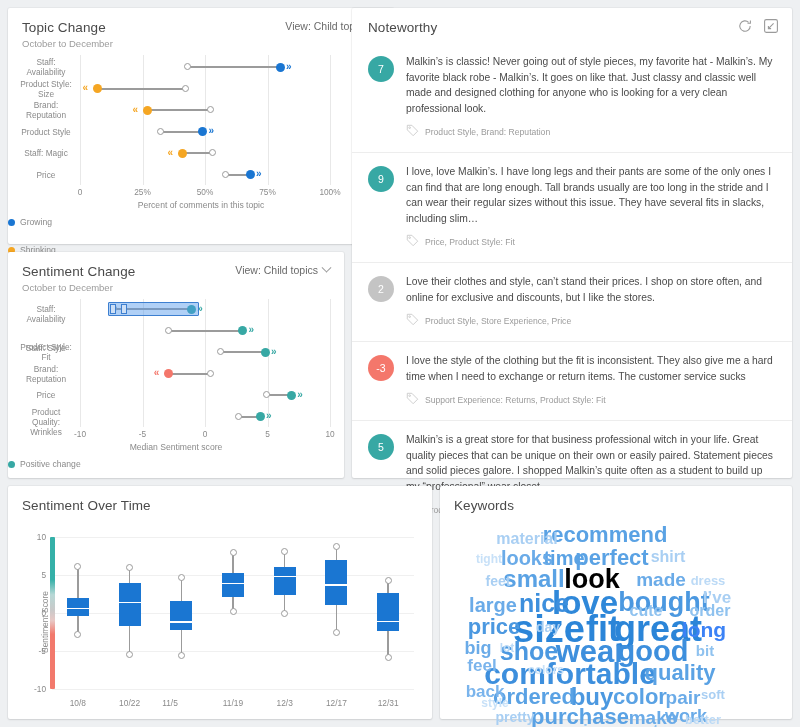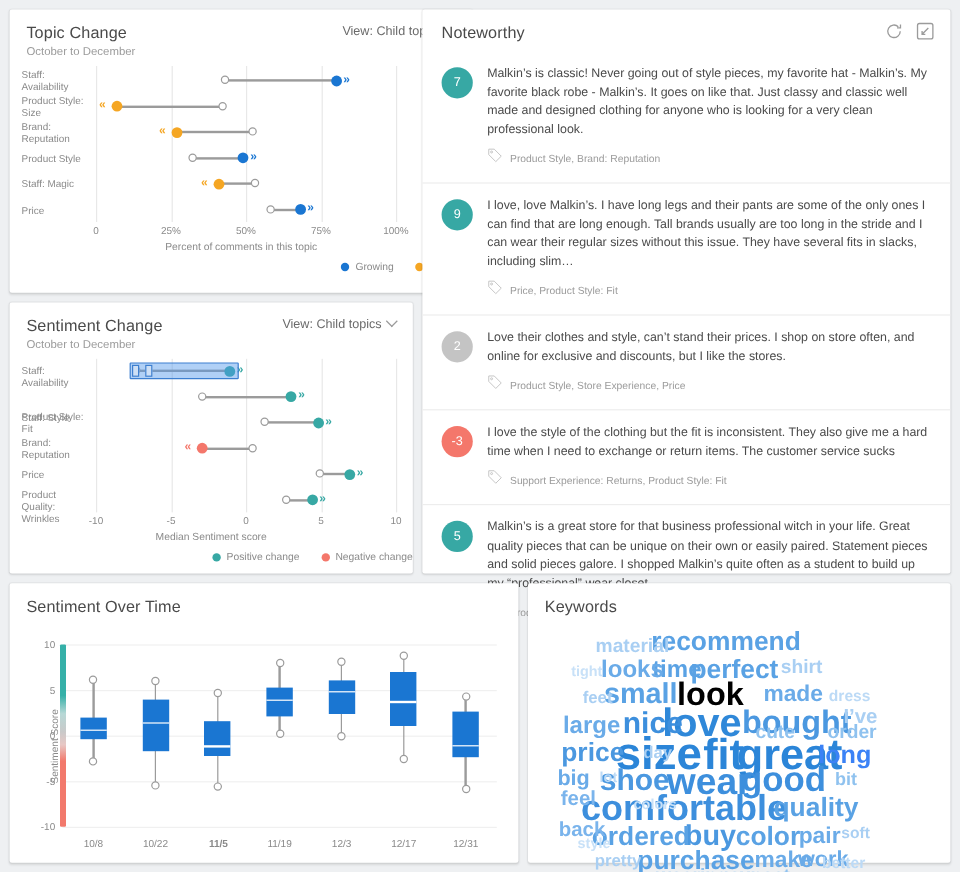--- a/index.html
+++ b/index.html
@@ -40,41 +40,41 @@
     width: 7px; height: 7px; border-right: 1px solid #9b9b9b;
     border-bottom: 1px solid #9b9b9b; transform: rotate(45deg) translate(-2px,-2px);
   }
 
   
   .dumb-wrap { position: relative; margin-top: 6px; }
   .dumb-plot { position: relative; }
   .grid-line { position: absolute; top: 0; bottom: 0; width: 1px; background: #e8e8e8; }
   .row-label {
     position: absolute; right: 100%; padding-right: 6px;
-    font-size: 8.3px; color: #8a8a8a; line-height: 10px; text-align: left;
+    font-size: 8.3px; color: #8a8a8a; line-height: 10px; text-align: center;
     width: 62px; white-space: pre-line;
   }
   .dumb-row { position: absolute; left: 0; right: 0; height: 12px; }
   .dumb-bar { position: absolute; height: 2px; top: 5px; background: #9b9b9b; }
   .dot-hollow {
     position: absolute; width: 7px; height: 7px; border-radius: 50%;
     background: #fff; border: 1.2px solid #9b9b9b; top: 2.2px; margin-left: -3.5px;
   }
   .dot-solid {
     position: absolute; width: 9px; height: 9px; border-radius: 50%;
     top: 1.5px; margin-left: -4.5px;
   }
   .chev { position: absolute; font-size: 10px; line-height: 12px; font-weight: 700; top:-0.5px;}
   .axis-ticks { position: relative; height: 14px; }
   .axis-tick {
     position: absolute; font-size: 8.3px; color: #8a8a8a; transform: translateX(-50%);
     top: 2px; white-space: nowrap;
   }
   .axis-title { text-align: center; font-size: 8.6px; color: #8a8a8a; margin-top: 1px; }
-  .legend { display: flex; justify-content: flex-end; gap: 18px; margin-top: 7px; }
+  .legend { display: flex; justify-content: flex-start; gap: 18px; margin-top: 7px; flex-direction: column; }
   .legend-item { display: flex; align-items: center; gap: 5px; font-size: 8.6px; color: #8a8a8a; }
   .legend-dot { width: 7px; height: 7px; border-radius: 50%; }
 
   .sel-overlay {
     position: absolute; border: 1.4px solid #3d7fd0; background: rgba(80,150,235,.45);
     height: 14px; top: -1px; border-radius: 1px;
   }
   .sel-handle {
     position: absolute; width: 6px; height: 10px; background: #cddff5;
     border: 1px solid #3d7fd0; top: 1px;
@@ -422,21 +422,21 @@
         <div class="bp-cap" style="left: 121.571px; top: 36.9px;"></div>
         <div class="bp-cap" style="left: 121.571px; top: 123.54px;"></div>
         <div class="bp-box" style="left: 110.571px; top: 55.6px; width: 22px; height: 43.32px; background: rgb(26, 118, 210);"></div>
         <div class="bp-median" style="left: 110.571px; top: 74.6px; width: 22px;"></div>
         <div class="bp-xtick" style="left: 121.571px; top: 171px;">10/22</div>
         <div class="bp-whisk" style="left: 172.636px; top: 50.28px; height: 78.28px;"></div>
         <div class="bp-cap" style="left: 173.286px; top: 46.78px;"></div>
         <div class="bp-cap" style="left: 173.286px; top: 125.06px;"></div>
         <div class="bp-box" style="left: 162.286px; top: 73.84px; width: 22px; height: 28.88px; background: rgb(26, 118, 210);"></div>
         <div class="bp-median" style="left: 162.286px; top: 94.36px; width: 22px;"></div>
-        <div class="bp-xtick" style="left: 174px; top: 171px; font-weight: bold;">11/5</div>
+        <div class="bp-xtick" style="left: 162px; top: 171px;">11/5</div>
         <div class="bp-whisk" style="left: 224.35px; top: 25.2px; height: 59.28px;"></div>
         <div class="bp-cap" style="left: 225px; top: 21.7px;"></div>
         <div class="bp-cap" style="left: 225px; top: 80.98px;"></div>
         <div class="bp-box" style="left: 214px; top: 45.72px; width: 22px; height: 24.32px; background: rgb(26, 118, 210);"></div>
         <div class="bp-median" style="left: 214px; top: 55.6px; width: 22px;"></div>
         <div class="bp-xtick" style="left: 225px; top: 171px;">11/19</div>
         <div class="bp-whisk" style="left: 276.064px; top: 24.44px; height: 62.32px;"></div>
         <div class="bp-cap" style="left: 276.714px; top: 20.94px;"></div>
         <div class="bp-cap" style="left: 276.714px; top: 83.26px;"></div>
         <div class="bp-box" style="left: 265.714px; top: 39.64px; width: 22px; height: 28.12px; background: rgb(26, 118, 210);"></div>

